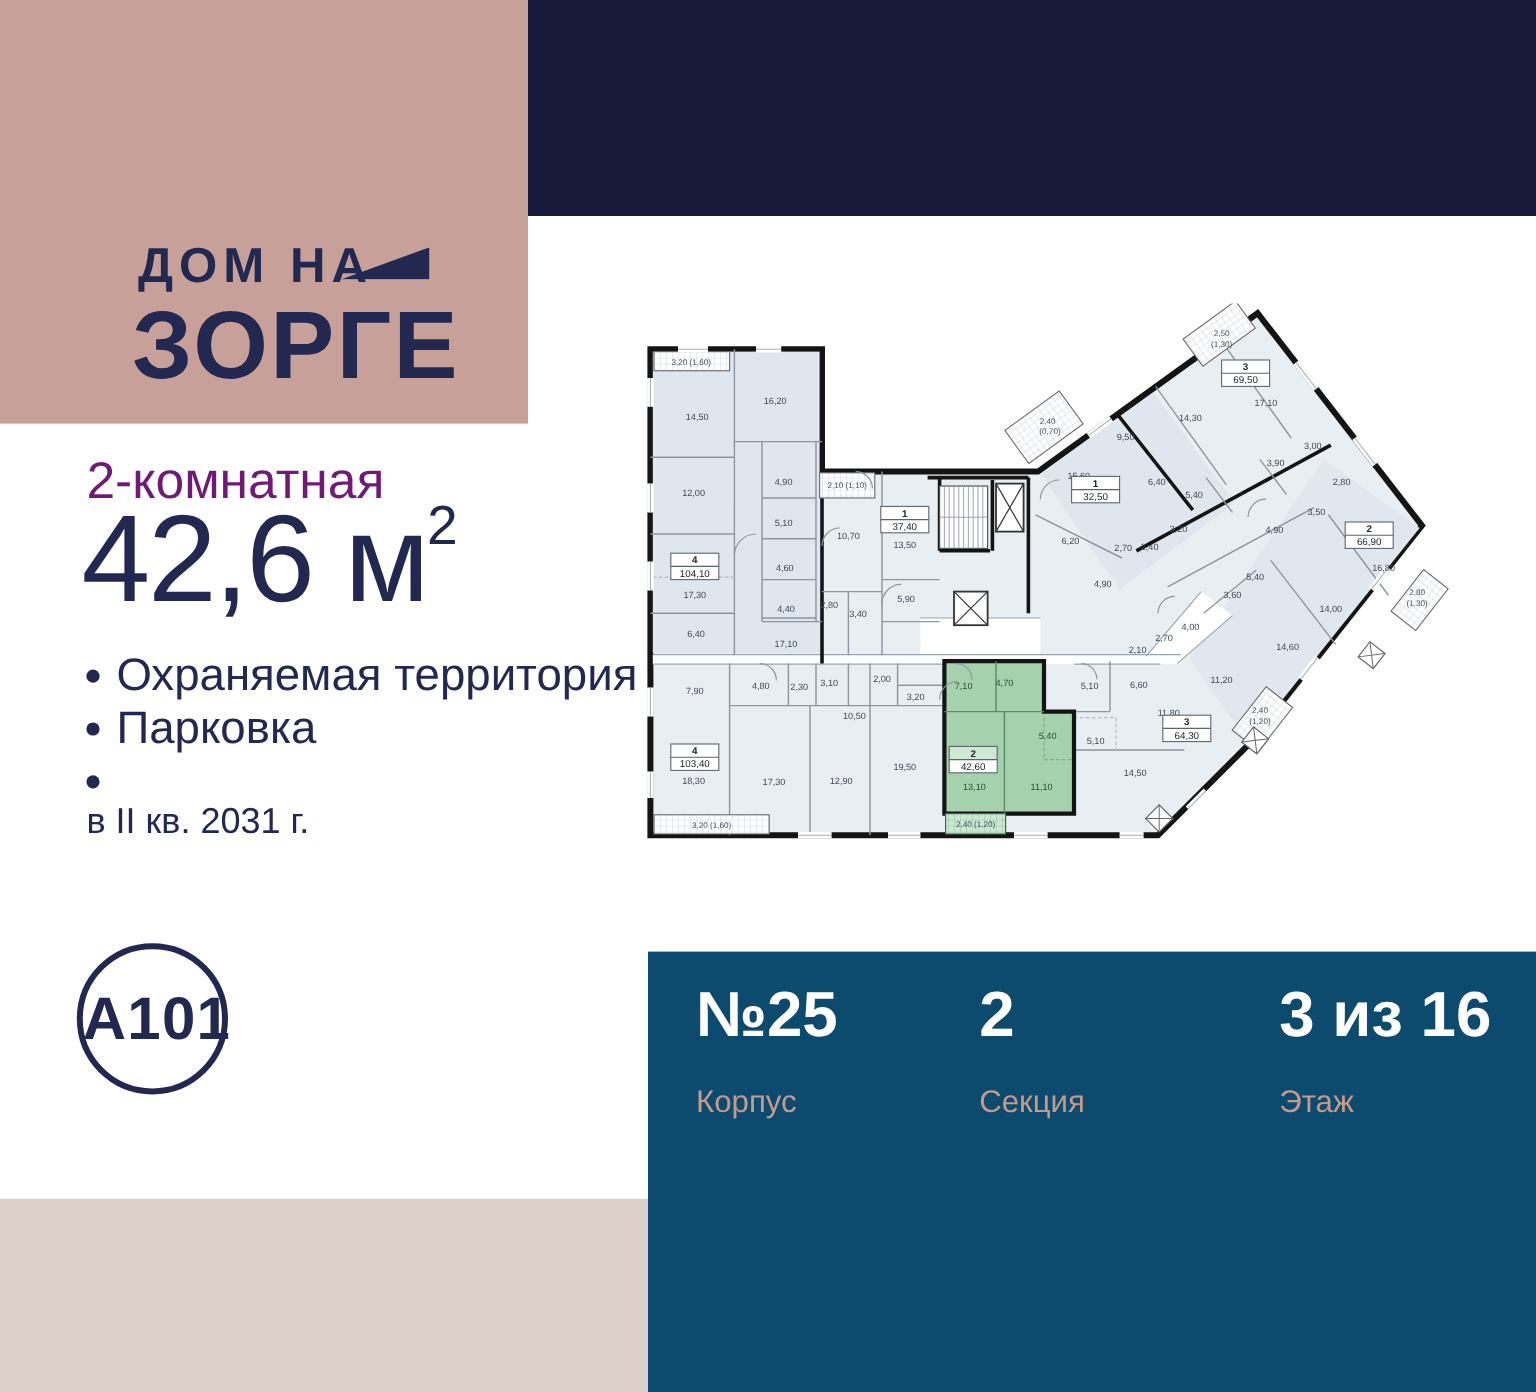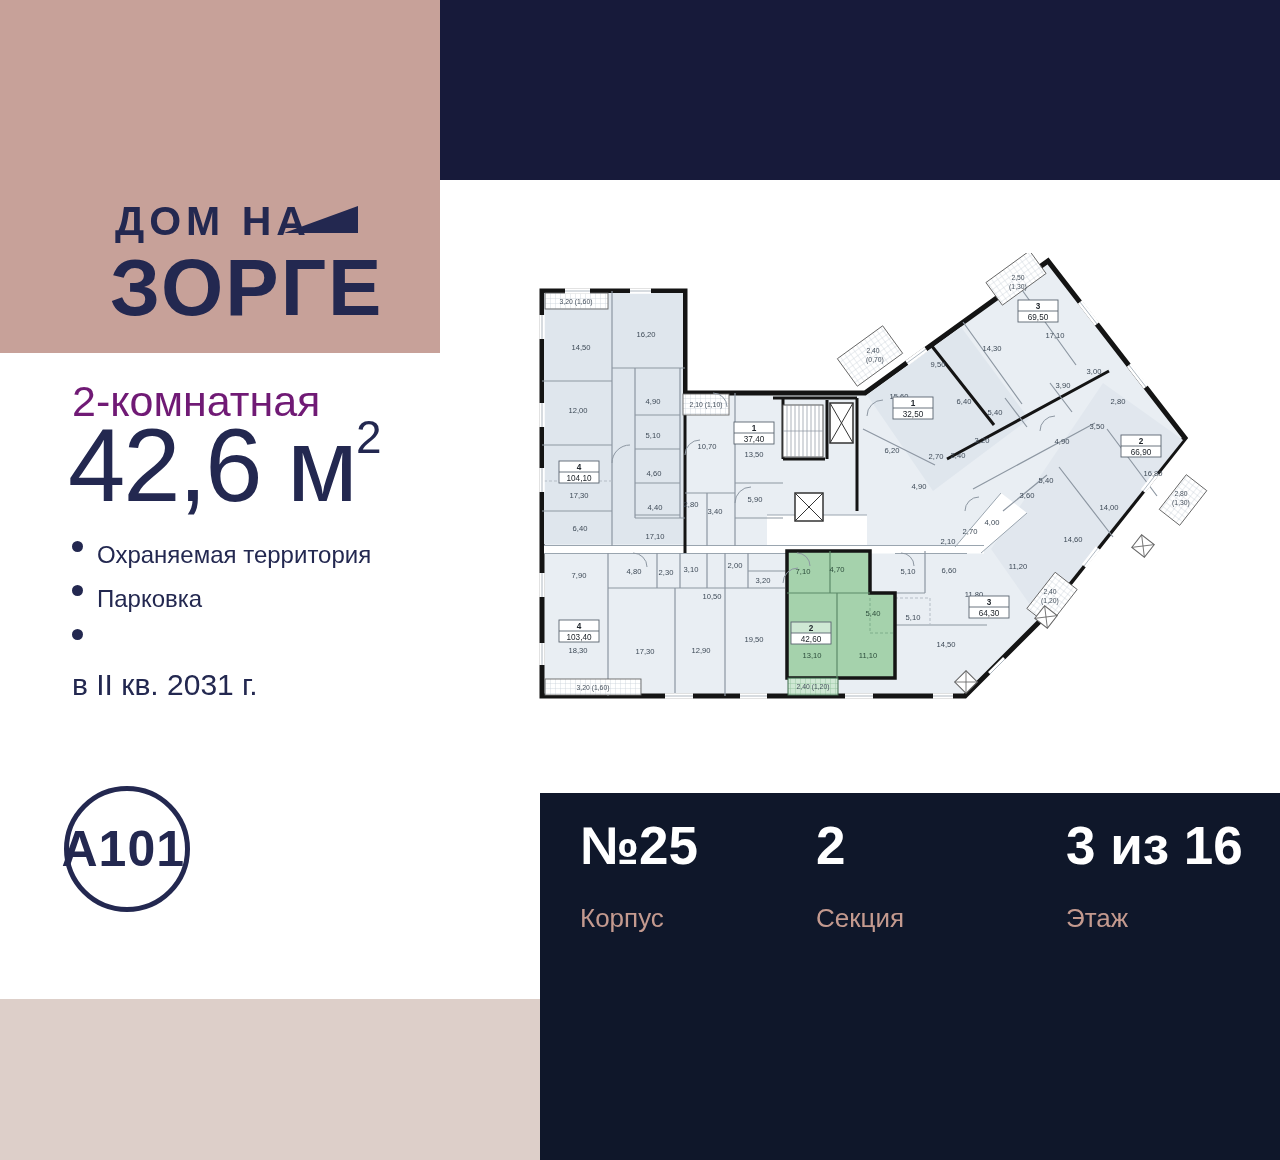--- a/index.html
+++ b/index.html
@@ -5,37 +5,37 @@
   html,body{margin:0;padding:0}
   body{
     width:1280px;height:1160px;position:relative;overflow:hidden;
     background:#ffffff;font-family:"Liberation Sans",sans-serif;
   }
   .abs{position:absolute}
   
   #rose-top{left:0;top:0;width:440px;height:353px;background:#c7a199}
   #navy-top{left:440px;top:0;width:840px;height:180px;background:#171a3a}
   #beige-bottom{left:0;top:999px;width:540px;height:161px;background:#ddcfc9}
-  #info-panel{left:540px;top:793px;width:740px;height:367px;background:#0f172a}
+  #info-panel{left:540px;top:793px;width:740px;height:367px;background:#0c4a6e}
   
   .logo-top{left:115px;top:201px;font-size:41px;font-weight:700;letter-spacing:5px;color:#232850;line-height:1}
   .logo-wedge{left:284px;top:206px;width:74px;height:27px;background:#232850;
     clip-path:polygon(0 100%,100% 0,100% 100%)}
   .logo-bottom{left:110px;top:248px;font-size:80px;font-weight:700;letter-spacing:2px;color:#232850;line-height:1}
   
   .title{left:72px;top:380px;font-size:43px;font-weight:400;color:#701a75;line-height:1}
   .area-line{left:68px;top:414px;font-size:103px;font-weight:400;color:#232850;line-height:1;letter-spacing:-2px}
   .area-sup{font-size:46px;position:relative;top:-48px;letter-spacing:0}
   .features{left:72px;top:541px;color:#232850}
-  .feature{display:flex;height:44px;font-size:24px}
+  .feature{display:flex;align-items:center;height:44px;font-size:38px}
   .dot{width:11px;height:11px;border-radius:50%;background:#232850;margin-right:14px;flex:0 0 auto}
   .handover{left:72px;top:660px;font-size:30px;color:#232850;line-height:50px}
   
   .a101{left:64px;top:786px;width:126px;height:126px;border:5px solid #232850;border-radius:50%;
-    box-sizing:border-box;background:#fff;display:flex;align-items:center;justify-content:flex-end;
+    box-sizing:border-box;background:#fff;display:flex;align-items:center;justify-content:flex-start;
     font-size:50px;font-weight:700;color:#232850;letter-spacing:1px}
   
   .pcol{position:absolute;top:24px}
   .pcol .pval{font-size:53px;font-weight:700;color:#ffffff;line-height:1.1}
   .pcol .plab{font-size:26px;color:#c49a8f;margin-top:28px}
   #pc1{left:40px}#pc2{left:276px}#pc3{left:526px}
   
   #plan-wrap{left:535px;top:253px;width:745px;height:450px}
   #plan text{font-family:"Liberation Sans",sans-serif}
   #plan .rl{font-size:7.6px;fill:#3e4a57;text-anchor:middle}

